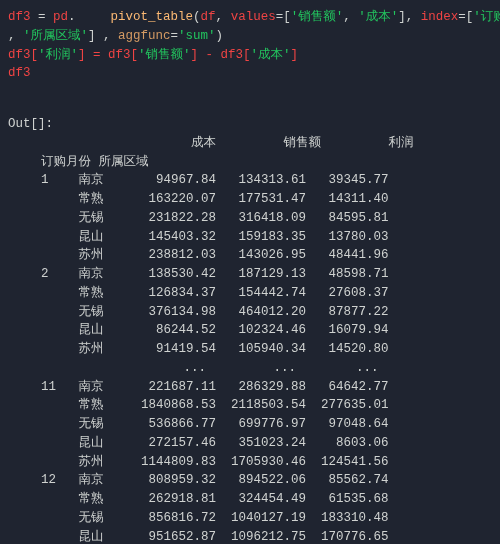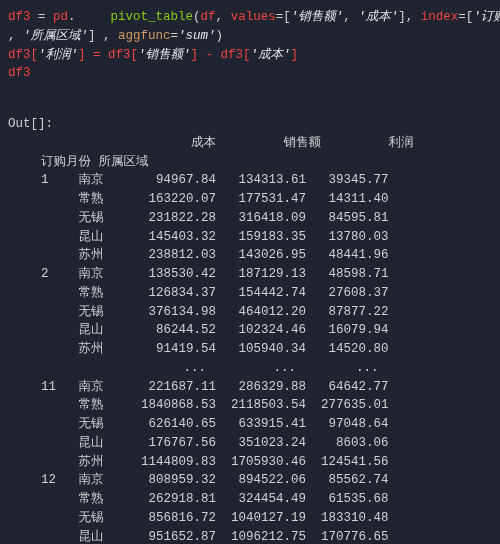--- a/index.html
+++ b/index.html
@@ -9,22 +9,22 @@
     color: #c5c8c6;
     font-family: Consolas, "Courier New", monospace;
     font-size: 12.5px;
     line-height: 1.5;
     width: 500px;
     box-sizing: border-box;
   }
   .code { white-space: pre; }
   .tk-id  { color: #ef4444; }
   .tk-op  { color: #cfd2d0; }
-  .tk-fn  { color: #84cc16; padding-left: 35px; }
-  .tk-str { color: #e5e5e5; font-style: italic; }
+  .tk-fn  { color: #fdba74; padding-left: 35px; }
+  .tk-str { color: #22c55e; }
   .tk-kw  { color: #d49a63; margin-top: 17px; } 
   .tk-punc{ color: #cfd2d0; }
   .out-label { color: #cfd2d0; margin-top: 18px;}
   .headers, .row, .subheaders, .footer, .ellipsis {
     white-space: pre;
     color: #cfd2d0;
     font-family: Consolas, "Courier New", monospace;
     margin-left: 33px;
   }
 </style>
@@ -50,21 +50,21 @@
     <div class="row">     昆山      145403.32   159183.35   13780.03</div>
     <div class="row">     苏州      238812.03   143026.95   48441.96</div>
     <div class="row">2    南京      138530.42   187129.13   48598.71</div>
     <div class="row">     常熟      126834.37   154442.74   27608.37</div>
     <div class="row">     无锡      376134.98   464012.20   87877.22</div>
     <div class="row">     昆山       86244.52   102324.46   16079.94</div>
     <div class="row">     苏州       91419.54   105940.34   14520.80</div>
     <div class="ellipsis">                   ...         ...        ...</div>
     <div class="row">11   南京      221687.11   286329.88   64642.77</div>
     <div class="row">     常熟     1840868.53  2118503.54  277635.01</div>
-    <div class="row">     无锡      626140.65   633915.41   97048.64</div>
-    <div class="row">     昆山      176767.56   351023.24    8603.06</div>
+    <div class="row">     无锡      536866.77   699776.97   97048.64</div>
+    <div class="row">     昆山      272157.46   351023.24    8603.06</div>
     <div class="row">     苏州     1144809.83  1705930.46  124541.56</div>
     <div class="row">12   南京      808959.32   894522.06   85562.74</div>
     <div class="row">     常熟      262918.81   324454.49   61535.68</div>
     <div class="row">     无锡      856816.72  1040127.19  183310.48</div>
     <div class="row">     昆山      951652.87  1096212.75  170776.65</div>
     <div class="row">     苏州      302154.25   347939.30   45785.05</div>
   </div>
 
 </body></html>

